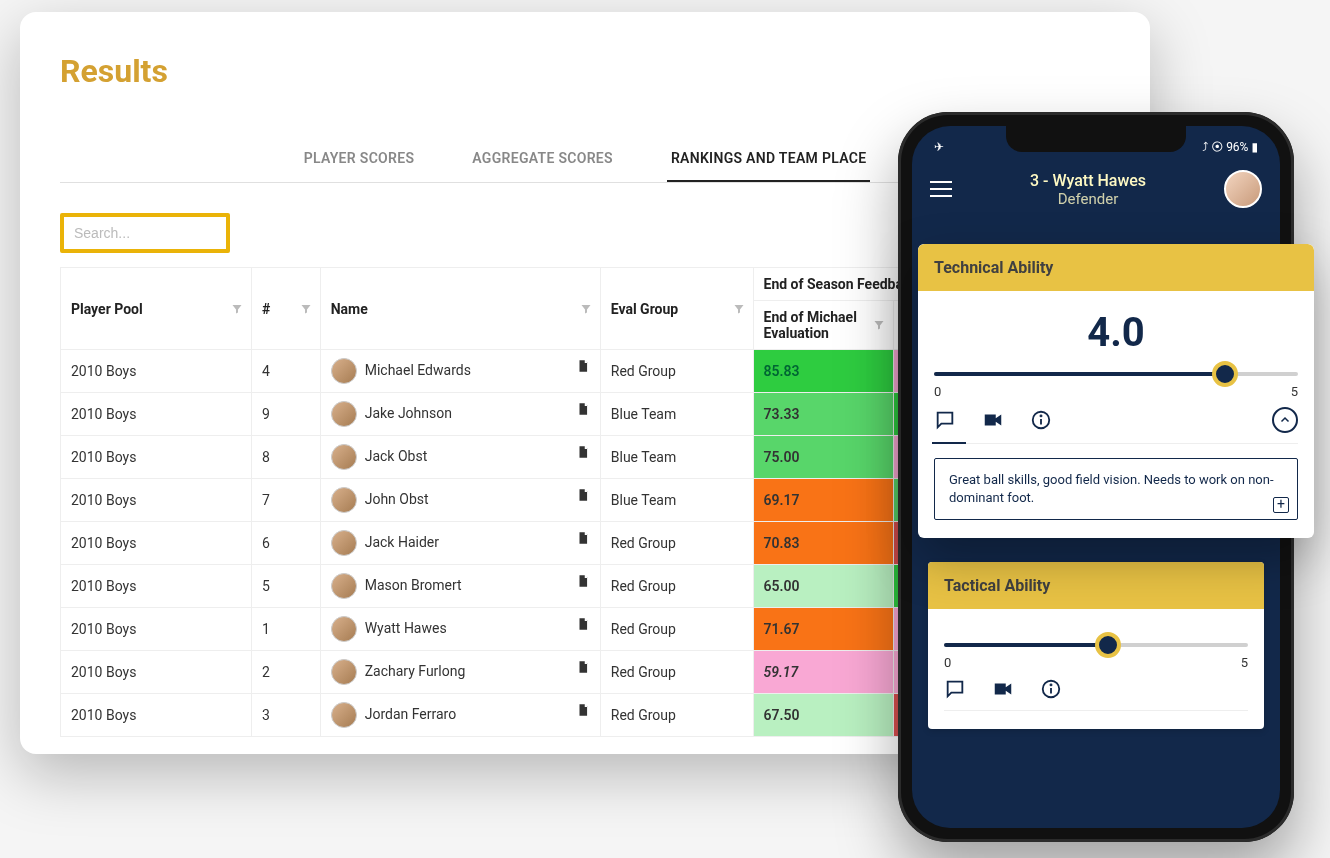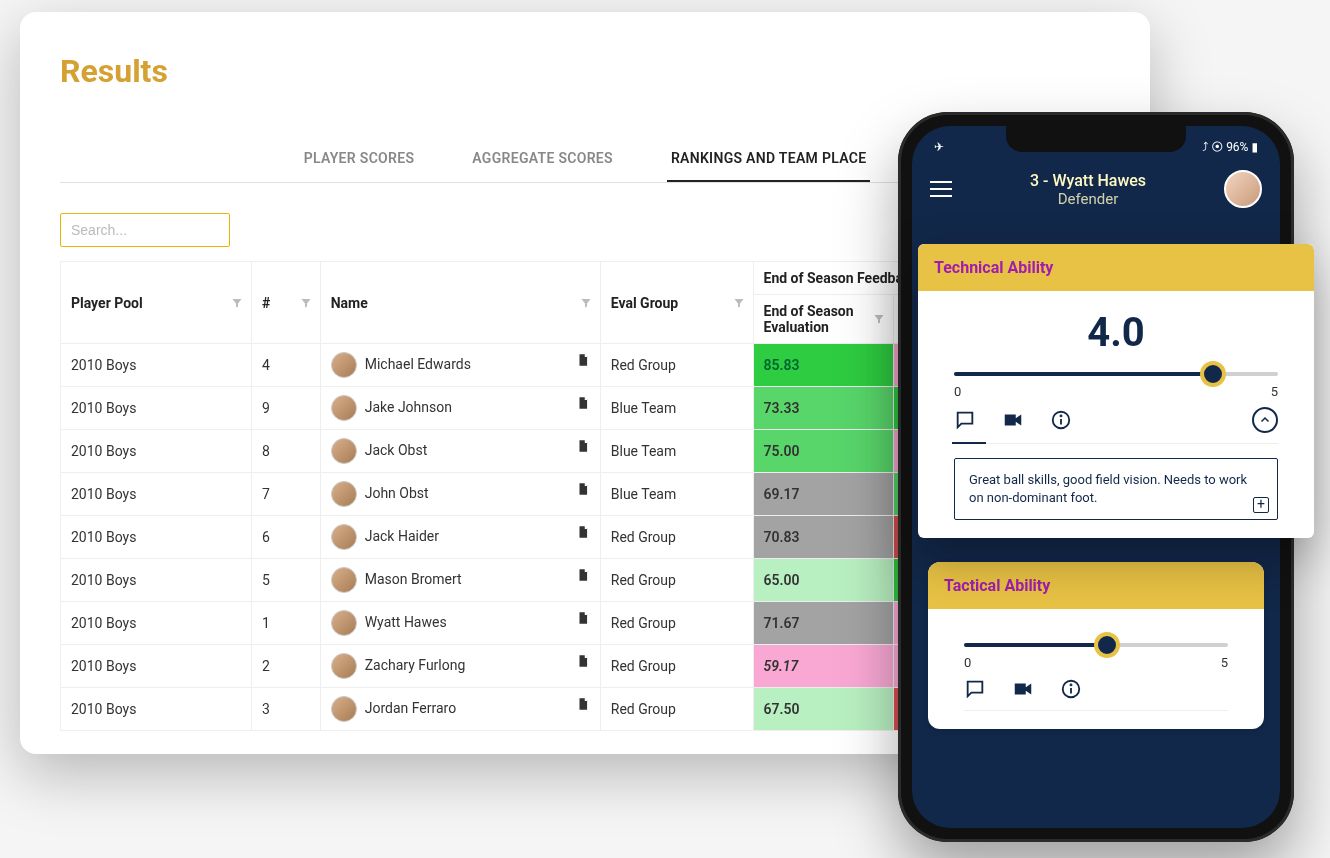--- a/index.html
+++ b/index.html
@@ -37,21 +37,21 @@
     cursor: pointer;
     border-bottom: 2px solid transparent;
   }
   .tab.active {
     color: #222;
     border-bottom-color: #222;
   }
   .search-box {
     width: 170px;
     padding: 8px 10px;
-    border: 1px solid #eab308;
+    border: 4px solid #eab308;
     border-radius: 2px;
     font-size: 14px;
     margin-bottom: 14px;
     color: #333;
   }
   .search-box::placeholder { color: #bbb; }
   
   table.data {
     width: 100%;
     border-collapse: collapse;
@@ -82,21 +82,21 @@
     border-radius: 50%;
     background: linear-gradient(135deg,#d8b08c,#a67c52);
     vertical-align: middle;
     margin-right: 8px;
     border: 1px solid #ccc;
   }
   .doc-icon { width: 14px; height: 16px; fill: #333; float: right; }
   .score { font-weight: 600; }
   .green1 { background: #2ecc40; color:#0a3; color:#063; }
   .green2 { background: #58d66a; }
-  .green3 { background: #a3a3a3; }
+  .green3 { background: #f97316; }
   .green4 { background: #b9f0c1; }
   .red1   { background: #f9a8d4; font-style: italic; }
   .red2   { background: #e57373; }
   .red3   { background: #d94f4f; }
   
   
   .phone {
     position: absolute;
     right: 36px; top: 112px;
     width: 396px; height: 730px;
@@ -144,32 +144,32 @@
   .top-avatar {
     width: 38px; height: 38px;
     border-radius: 50%;
     background: linear-gradient(135deg,#f3d5c0,#c89a7a);
     border: 2px solid #fff;
   }
   
   .card {
     margin: 10px 16px;
     background: #fff;
-    border-radius: 12px;
+    border-radius: 4px;
     overflow: hidden;
     box-shadow: 0 2px 6px rgba(0,0,0,0.15);
   }
   .card-hdr {
     background: #e8c244;
     padding: 14px 16px;
     font-weight: 700;
     font-size: 16px;
-    color: #a21caf;
-  }
-  .card-body { padding: 18px 36px; color: #12284a; }
+    color: #404040;
+  }
+  .card-body { padding: 18px 16px; color: #12284a; }
   .big-score { font-size: 40px; font-weight: 700; text-align: center; color: #12284a; }
   .slider-track {
     position: relative;
     height: 4px;
     background: #d0d0d0;
     border-radius: 2px;
     margin: 16px 0 8px;
   }
   .slider-fill {
     position: absolute;
@@ -285,21 +285,21 @@
         </th>
         <th rowspan="2"><span>Eval Group</span>
           <svg class="filter-icon" viewBox="0 0 24 24">
               <path d="M3 4h18l-7 9v6l-4 2v-8z"></path>
             </svg>
         </th>
         <th colspan="2">End of Season Feedback</th>
         <th>T</th>
       </tr>
       <tr>
-        <th><span style="white-space:normal;display:inline-block">End of Season Evaluation</span>
+        <th><span style="white-space:normal;display:inline-block">End of Michael Evaluation</span>
           <svg class="filter-icon" viewBox="0 0 24 24">
               <path d="M3 4h18l-7 9v6l-4 2v-8z"></path>
             </svg>
         </th>
         <th><span>Metrics</span>
           <svg class="filter-icon" viewBox="0 0 24 24">
               <path d="M3 4h18l-7 9v6l-4 2v-8z"></path>
             </svg>
         </th>
         <th><span>Try</span></th>

